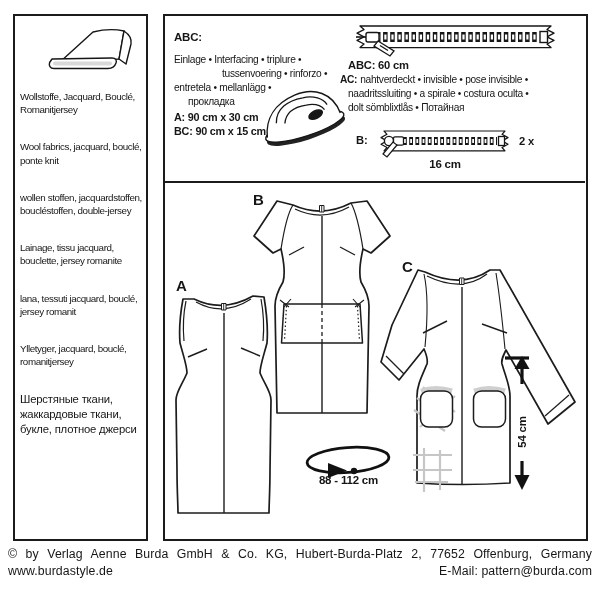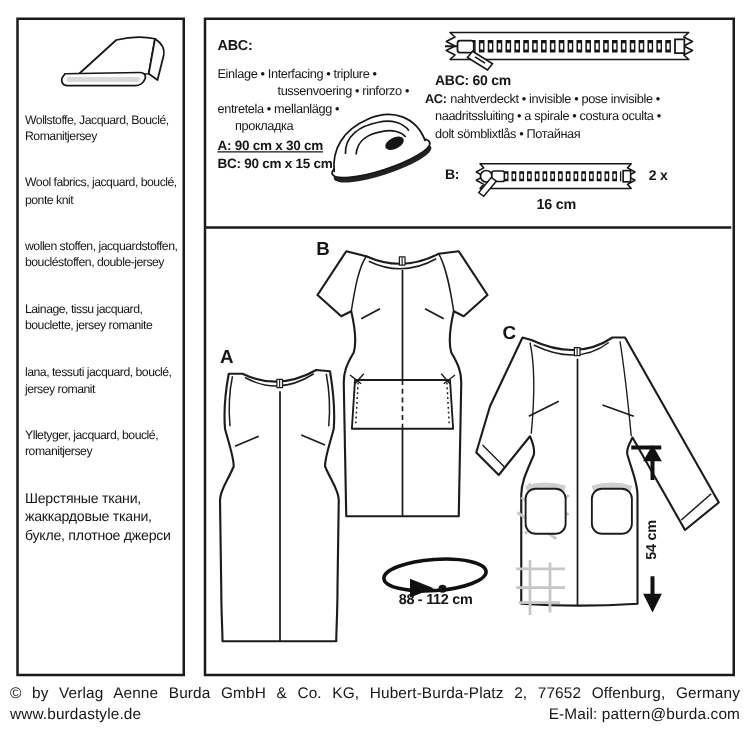--- a/index.html
+++ b/index.html
@@ -161,21 +161,21 @@
     <p>lana, tessuti jacquard, bouclé, jersey romanit</p>
     <p>Ylletyger, jacquard, bouclé, romanitjersey</p>
     <p class="ru">Шерстяные ткани, жаккардовые ткани, букле, плотное джерси</p>
   </div>
 
   <div class="t head" style="left:174px;top:31px;">ABC:</div>
   <div class="t ln" style="left:174px;top:53px;">Einlage • Interfacing • triplure •</div>
   <div class="t ln" style="left:174px;top:67px;margin-left:48px;">tussenvoering • rinforzo •</div>
   <div class="t ln" style="left:174px;top:81px;">entretela • mellanlägg •</div>
   <div class="t ln" style="left:174px;top:95px;margin-left:14px;">прокладка</div>
-  <div class="t bld" style="left:174px;top:110px;text-decoration:underline;">A: 90 cm x 30 cm</div>
+  <div class="t bld" style="left:174px;top:110px;">A: 90 cm x 30 cm</div>
   <div class="t bld" style="left:174px;top:124px;">BC: 90 cm x 15 cm</div>
 
   <div class="t bld" style="left:348px;top:58px;font-size:11.2px;">ABC: 60 cm</div>
   <div class="t ln" style="left:340px;top:73px;"><span class="pfx">AC:</span><span>nahtverdeckt • invisible • pose invisible •</span></div>
   <div class="t ln" style="left:348px;top:87px;">naadritssluiting • a spirale • costura oculta •</div>
   <div class="t ln" style="left:348px;top:101px;">dolt sömblixtlås • Потайная</div>
   <div class="t bld" style="left:356px;top:133px;font-size:11.2px;">B:</div>
   <div class="t bld" style="left:519px;top:134px;font-size:11.2px;text-align:right;">2 x</div>
   <div class="t meas" style="left:415px;top:158px;width:60px;text-align:center;">16 cm</div>
 

